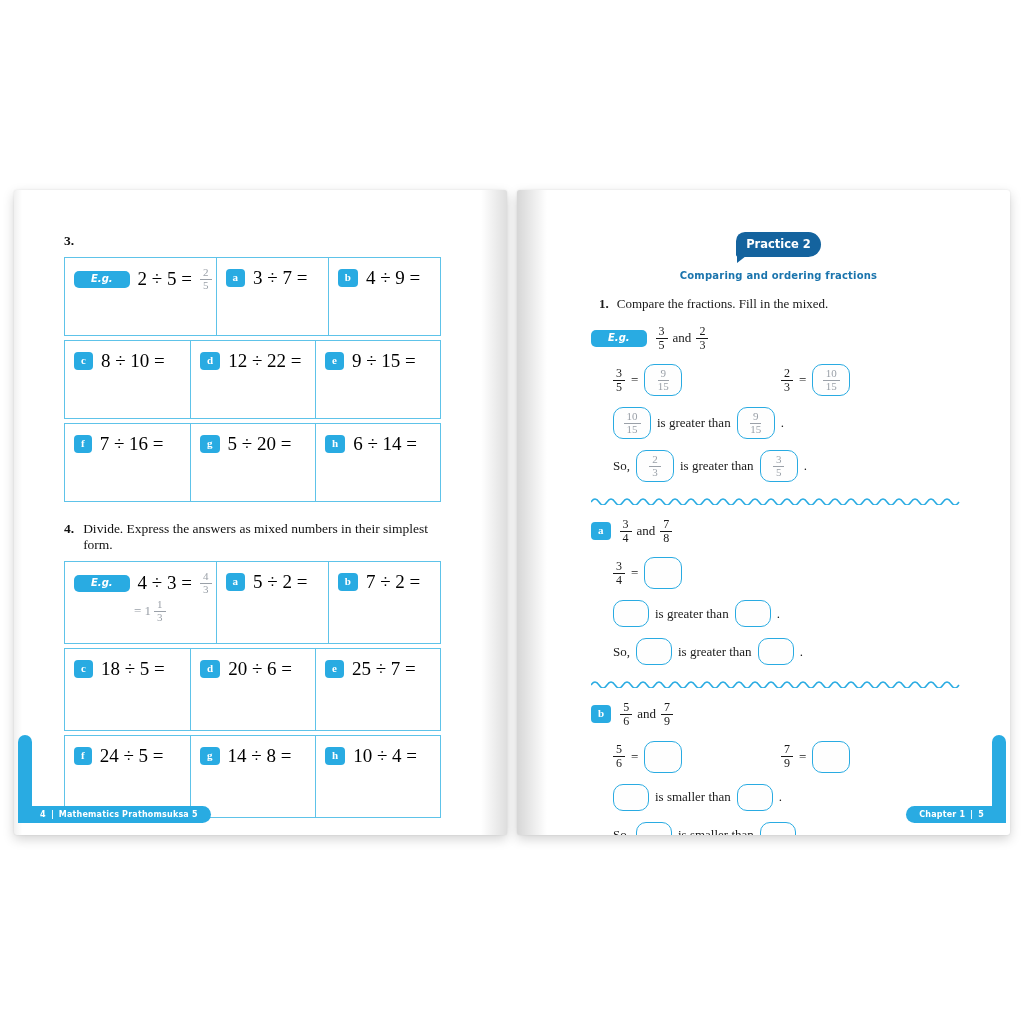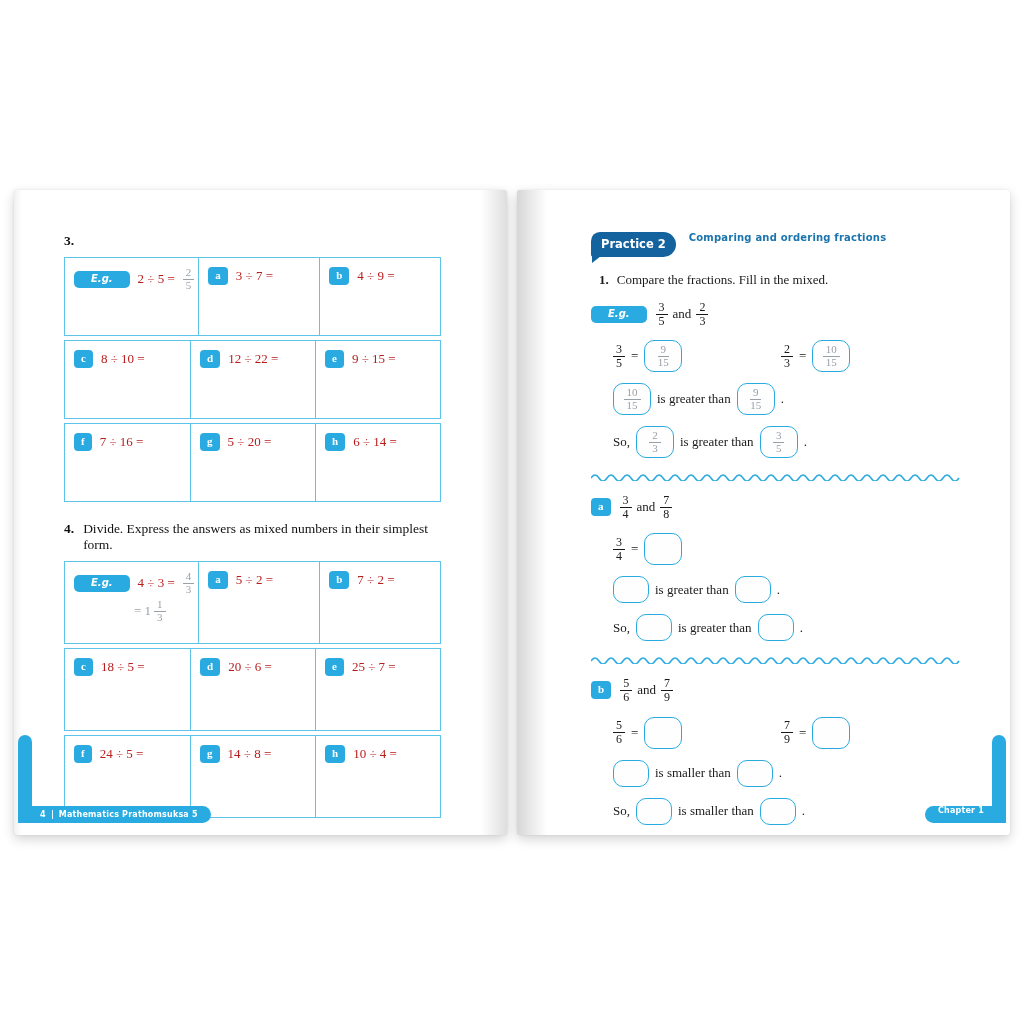--- a/index.html
+++ b/index.html
@@ -35,27 +35,27 @@
   .qhead { display:flex; gap:9px; font-size:13.5px; color:#111; width:392px; }
   .qhead b { font-size:13.5px; }
   .wtable { width:377px; margin-top:8px; }
   .wrow { display:grid; grid-template-columns:1fr 1fr 1fr; border:1.6px solid #5ec3e9; background:#fff; }
   .wrow + .wrow { margin-top:4px; }
   .wcell { padding:9px 4px 0 9px; border-left:1.6px solid #5ec3e9; }
   .wcell:first-child { border-left:none; }
   .t3 .wcell { height:77px; }
   .t4 .wcell { height:81px; }
   .cellline { display:flex; align-items:center; gap:8px; }
-  .expr { font-size:13px; color:#b91c1c; white-space:nowrap; }
+  .expr { font-size:19px; color:#000000; white-space:nowrap; }
   .mixline { display:flex; align-items:center; gap:3px; margin:4px 0 0 60px; font-size:13px; }
   .q4block { margin-top:19px; }
 
   
   .rp-inner { padding:42px 44px 0 74px; font-size:13px; color:#1a1a1a; }
-  .practice-row { display:flex; align-items:flex-start; gap:13px; }
+  .practice-row { display:flex; align-items:center; gap:13px;flex-direction:column; }
   .pbadge { position:relative; background:#14639e; color:#fff; font-family:"DejaVu Sans", sans-serif;
             font-weight:bold; font-size:11.5px; padding:5px 10px 6px; border-radius:10px 14px 14px 3px; }
   .pbadge::after { content:""; position:absolute; left:1px; bottom:-6px; width:0; height:0;
             border-top:7px solid #14639e; border-right:9px solid transparent; }
   .ptitle { color:#1a74ad; font-family:"DejaVu Sans", sans-serif; font-weight:bold;
             font-size:10px; letter-spacing:.2px; }
   .q1row { display:flex; gap:8px; margin:15px 0 0 8px; }
   .sechead { display:flex; align-items:center; gap:9px; margin-top:13px; }
   .pairtxt { display:flex; align-items:center; gap:5px; }
   .convrow { display:flex; align-items:center; margin:13px 0 0 22px; }
@@ -65,21 +65,21 @@
   .rfrac { font-size:12px; }
 
   
   .tabbar { position:absolute; width:14px; background:#29abe2; }
   .tab-left  { left:4px;  top:545px; height:88px; border-radius:7px 7px 0 7px; }
   .tab-right { right:4px; top:545px; height:88px; border-radius:7px 7px 7px 0; }
   .fpill { position:absolute; top:616px; height:17px; background:#29abe2; color:#fff;
            display:flex; align-items:center; gap:6px; font-family:"DejaVu Sans", sans-serif;
            font-weight:bold; font-size:8px; letter-spacing:.2px; }
   .fpill-left  { left:4px;  border-radius:0 9px 9px 0; padding:0 13px 0 22px; }
-  .fpill-right { right:4px; border-radius:9px 0 0 9px; padding:0 22px 0 13px;flex-direction:column; }
+  .fpill-right { right:4px; border-radius:9px 0 0 9px; padding:0 22px 0 13px; }
   .fdiv { width:1px; height:9px; background:#fff; opacity:.9; }
 </style>
 </head>
 <body>
 
 <div class="book">
 
   <div class="page page-left">
     <div class="lp-inner">
 

